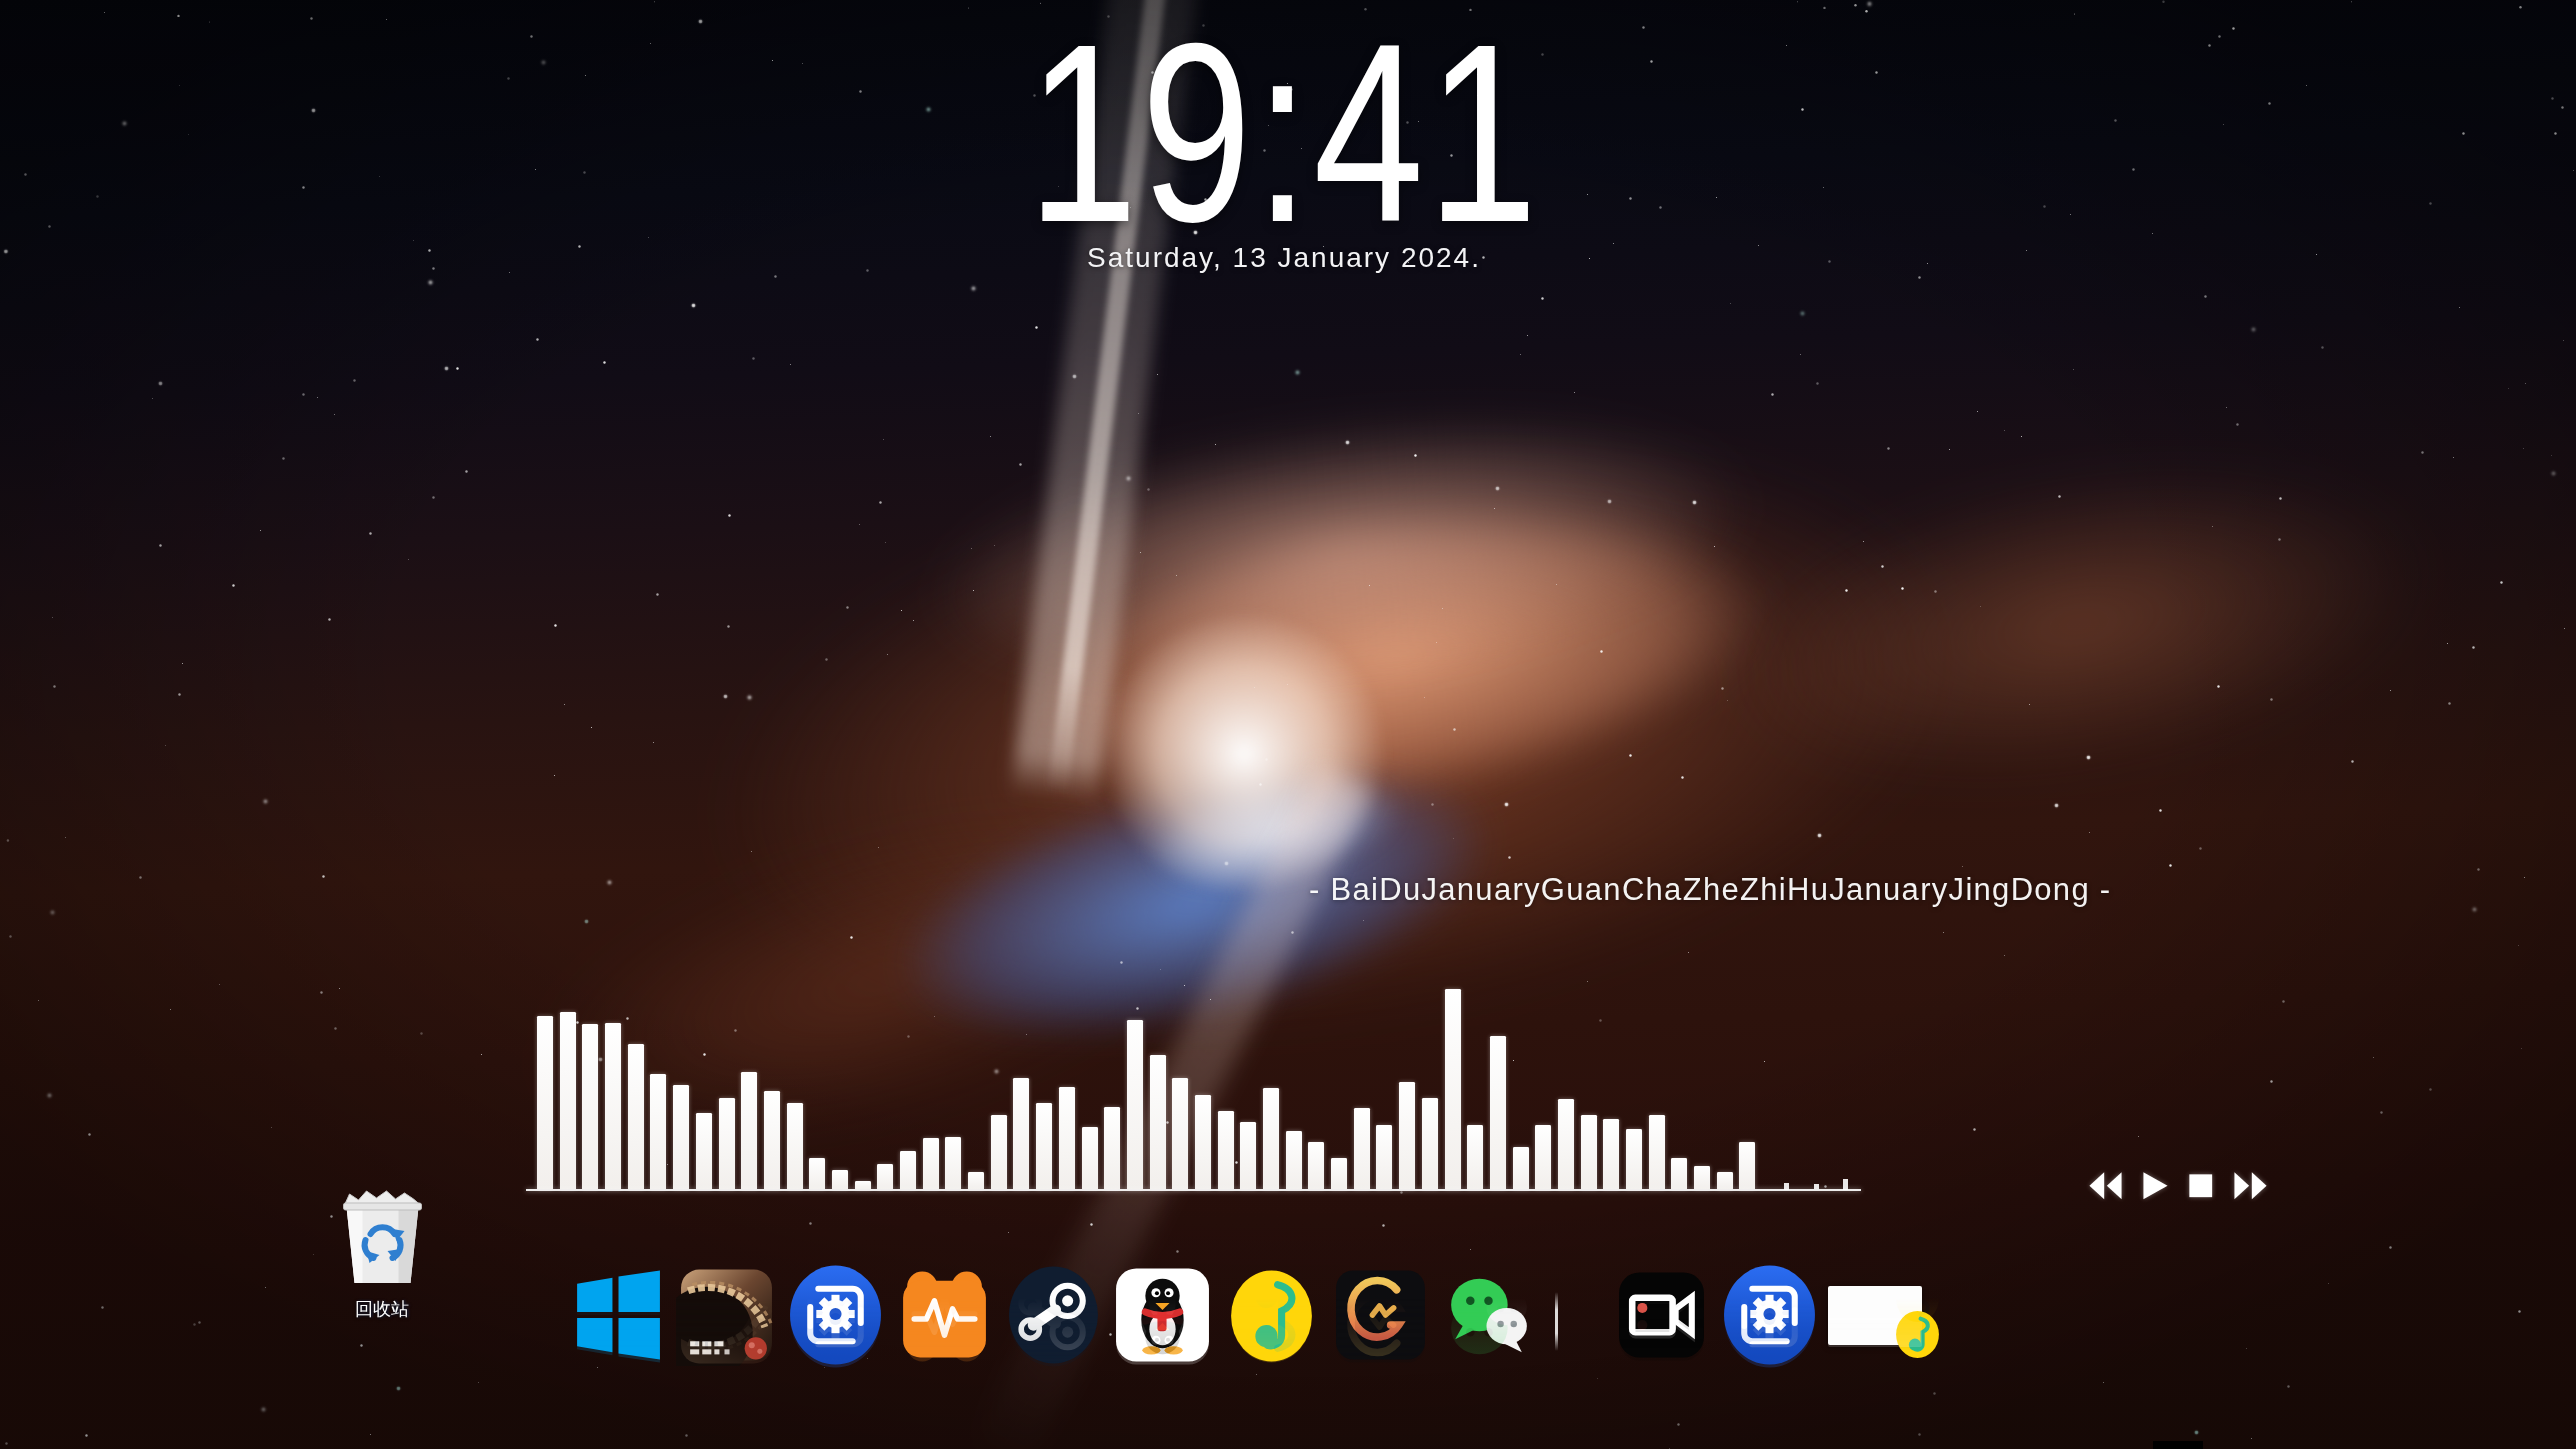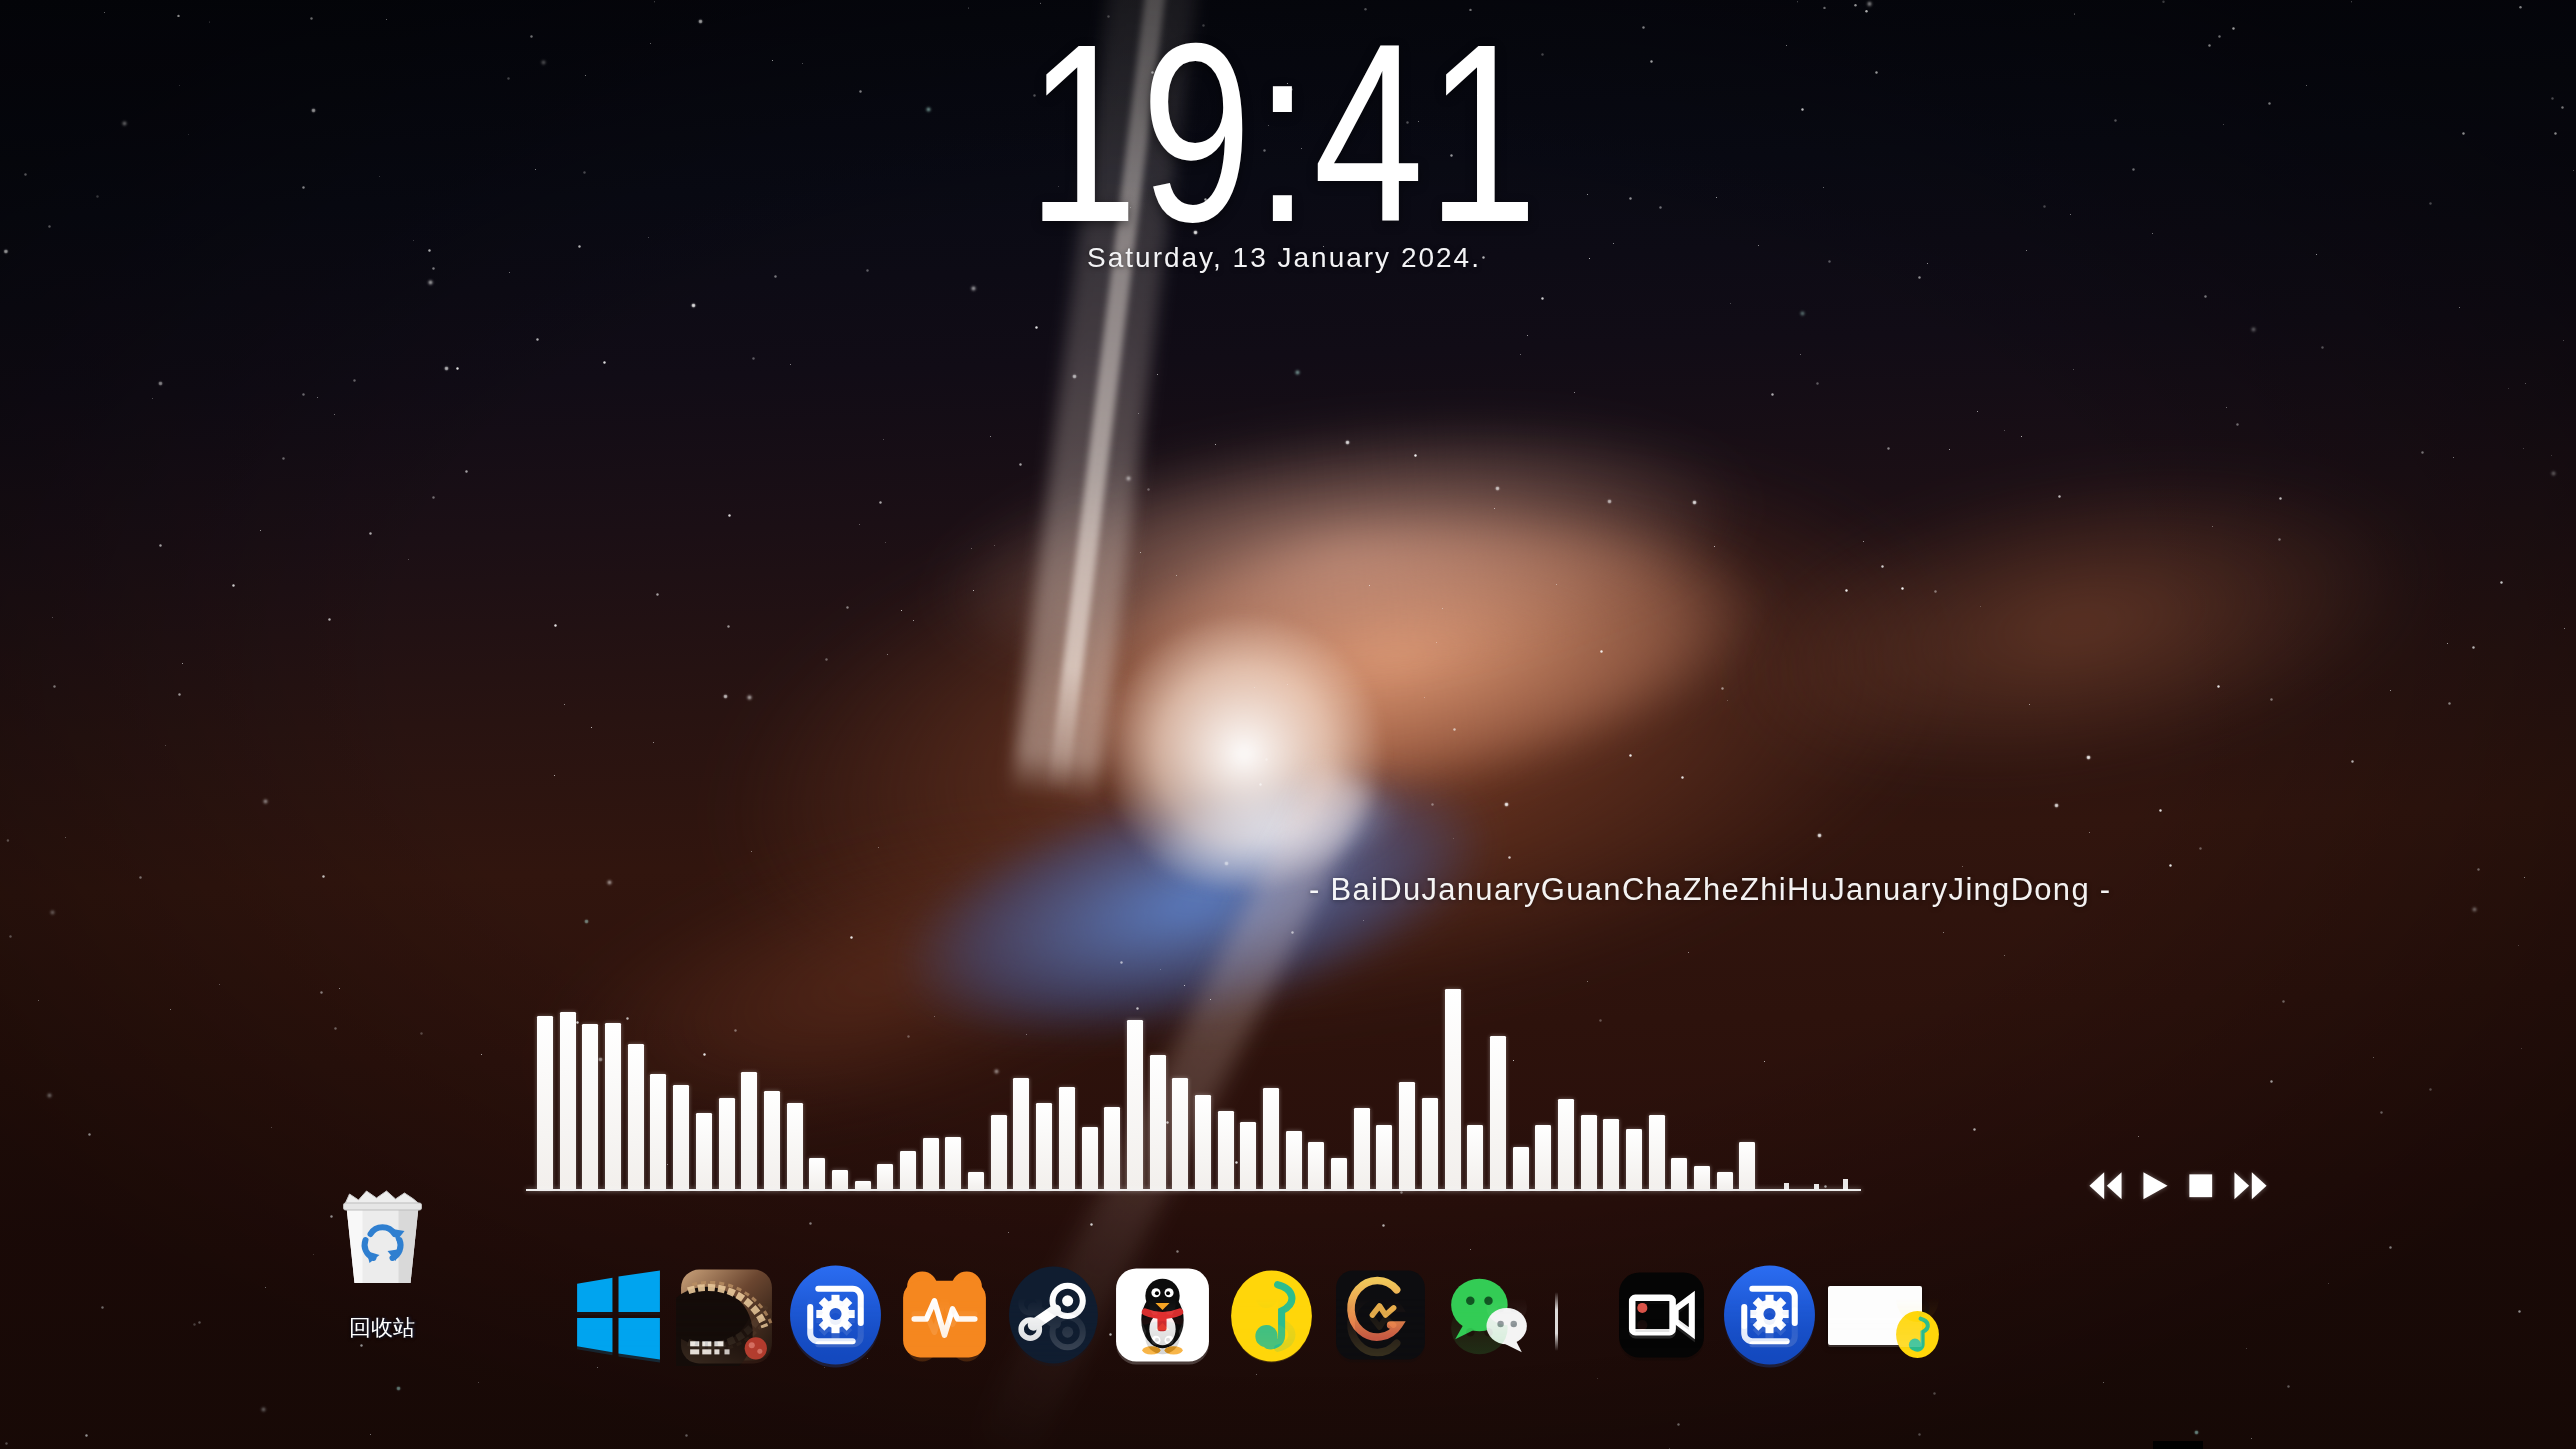--- a/index.html
+++ b/index.html
@@ -60,21 +60,21 @@
     box-shadow:0 0 5.4px rgba(255,255,255,.5);}
   .vis-tick{position:absolute;width:4.7px;background:rgba(255,255,255,.9);}
   #vis-mirror{position:absolute;left:537px;top:1193px;width:1232px;height:114px;overflow:hidden;opacity:.3;}
 
   
   .media-controls{position:absolute;left:2088px;top:1171px;display:flex;gap:19px;align-items:center;}
   .media-controls .mbtn{display:flex;align-items:center;cursor:pointer;filter:drop-shadow(0 0 2.7px rgba(255,255,255,.35));}
 
   
   .recycle{position:absolute;left:327px;top:1185px;width:110px;text-align:center;cursor:pointer;}
-  .recycle .label{margin-top:20px;font-size:22px;color:#fff;text-shadow:0 1.3px 3.4px rgba(0,0,0,.9),1.3px 0 2.7px rgba(40,80,160,.55);}
+  .recycle .label{margin-top:4px;font-size:18px;color:#fff;text-shadow:0 1.3px 3.4px rgba(0,0,0,.9),1.3px 0 2.7px rgba(40,80,160,.55);}
 
   
   .dock-group{position:absolute;top:1264px;display:flex;align-items:flex-start;}
   #dock-g1{left:567px;gap:8px;}
   #dock-g2{left:1611px;gap:6.7px;}
   .dock-item{width:101px;cursor:pointer;}
   .dock-item.wide{width:145px;}
   .dock-item .art{width:101px;height:102px;position:relative;}
   .dock-item.wide .art{width:145px;}
   .dock-item .mirror{transform:scaleY(-1);transform-origin:top;opacity:.32;margin-top:2.7px;

